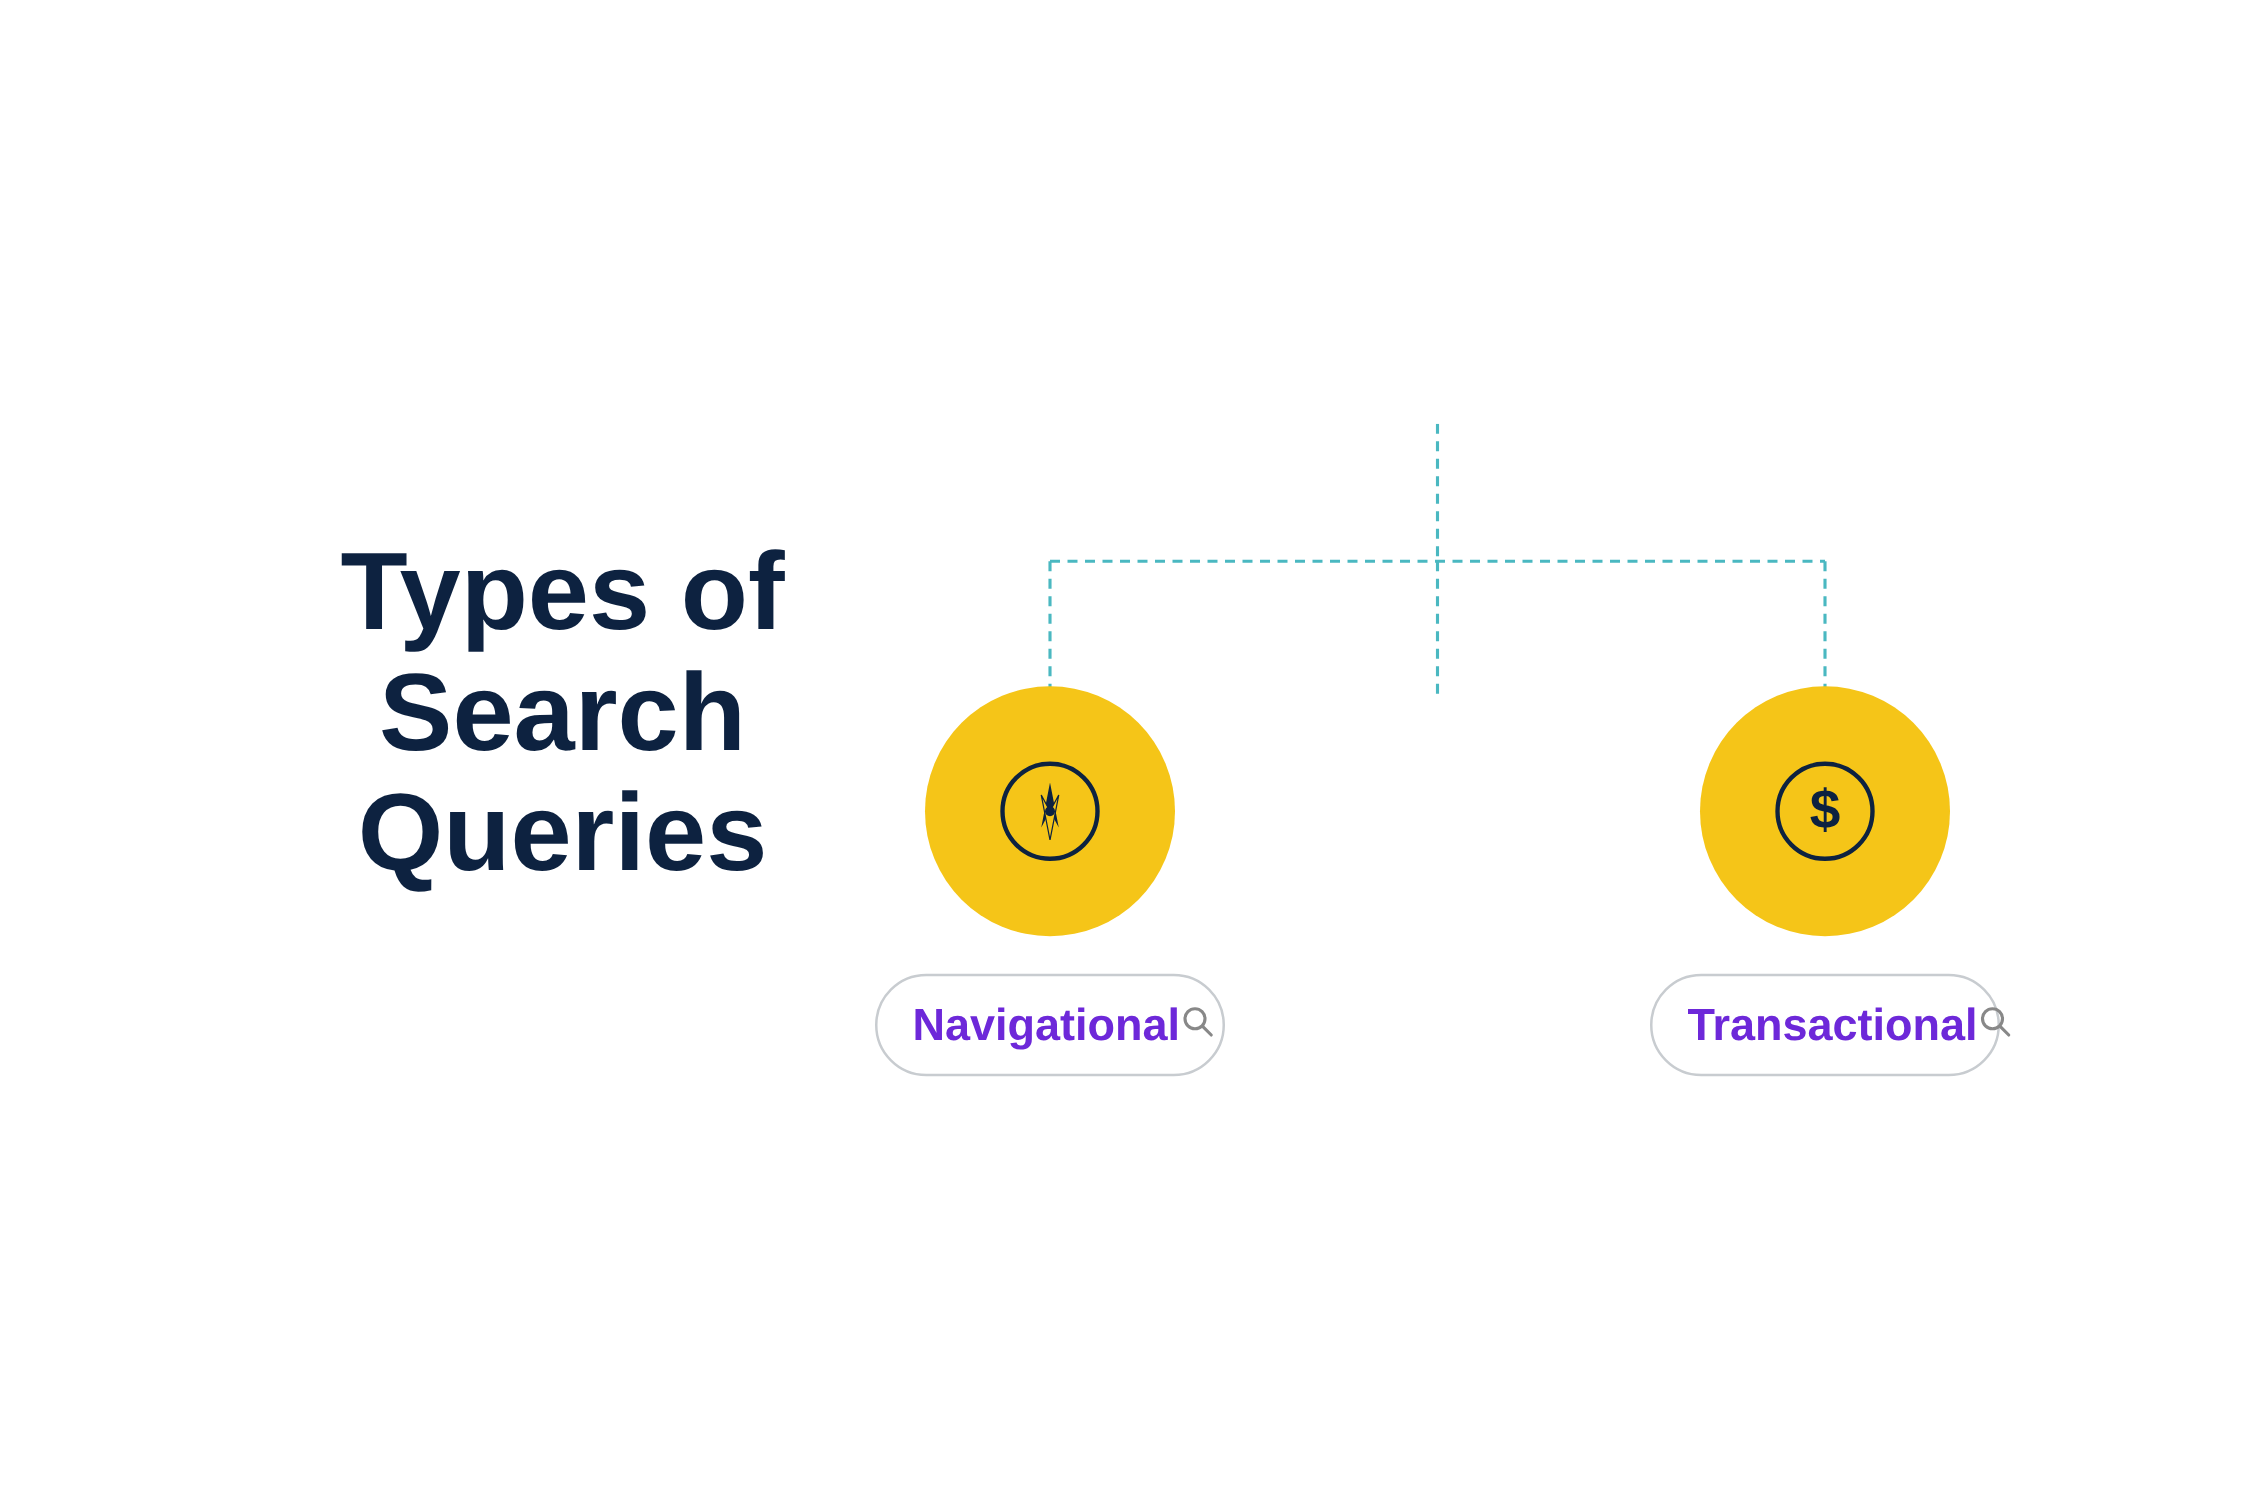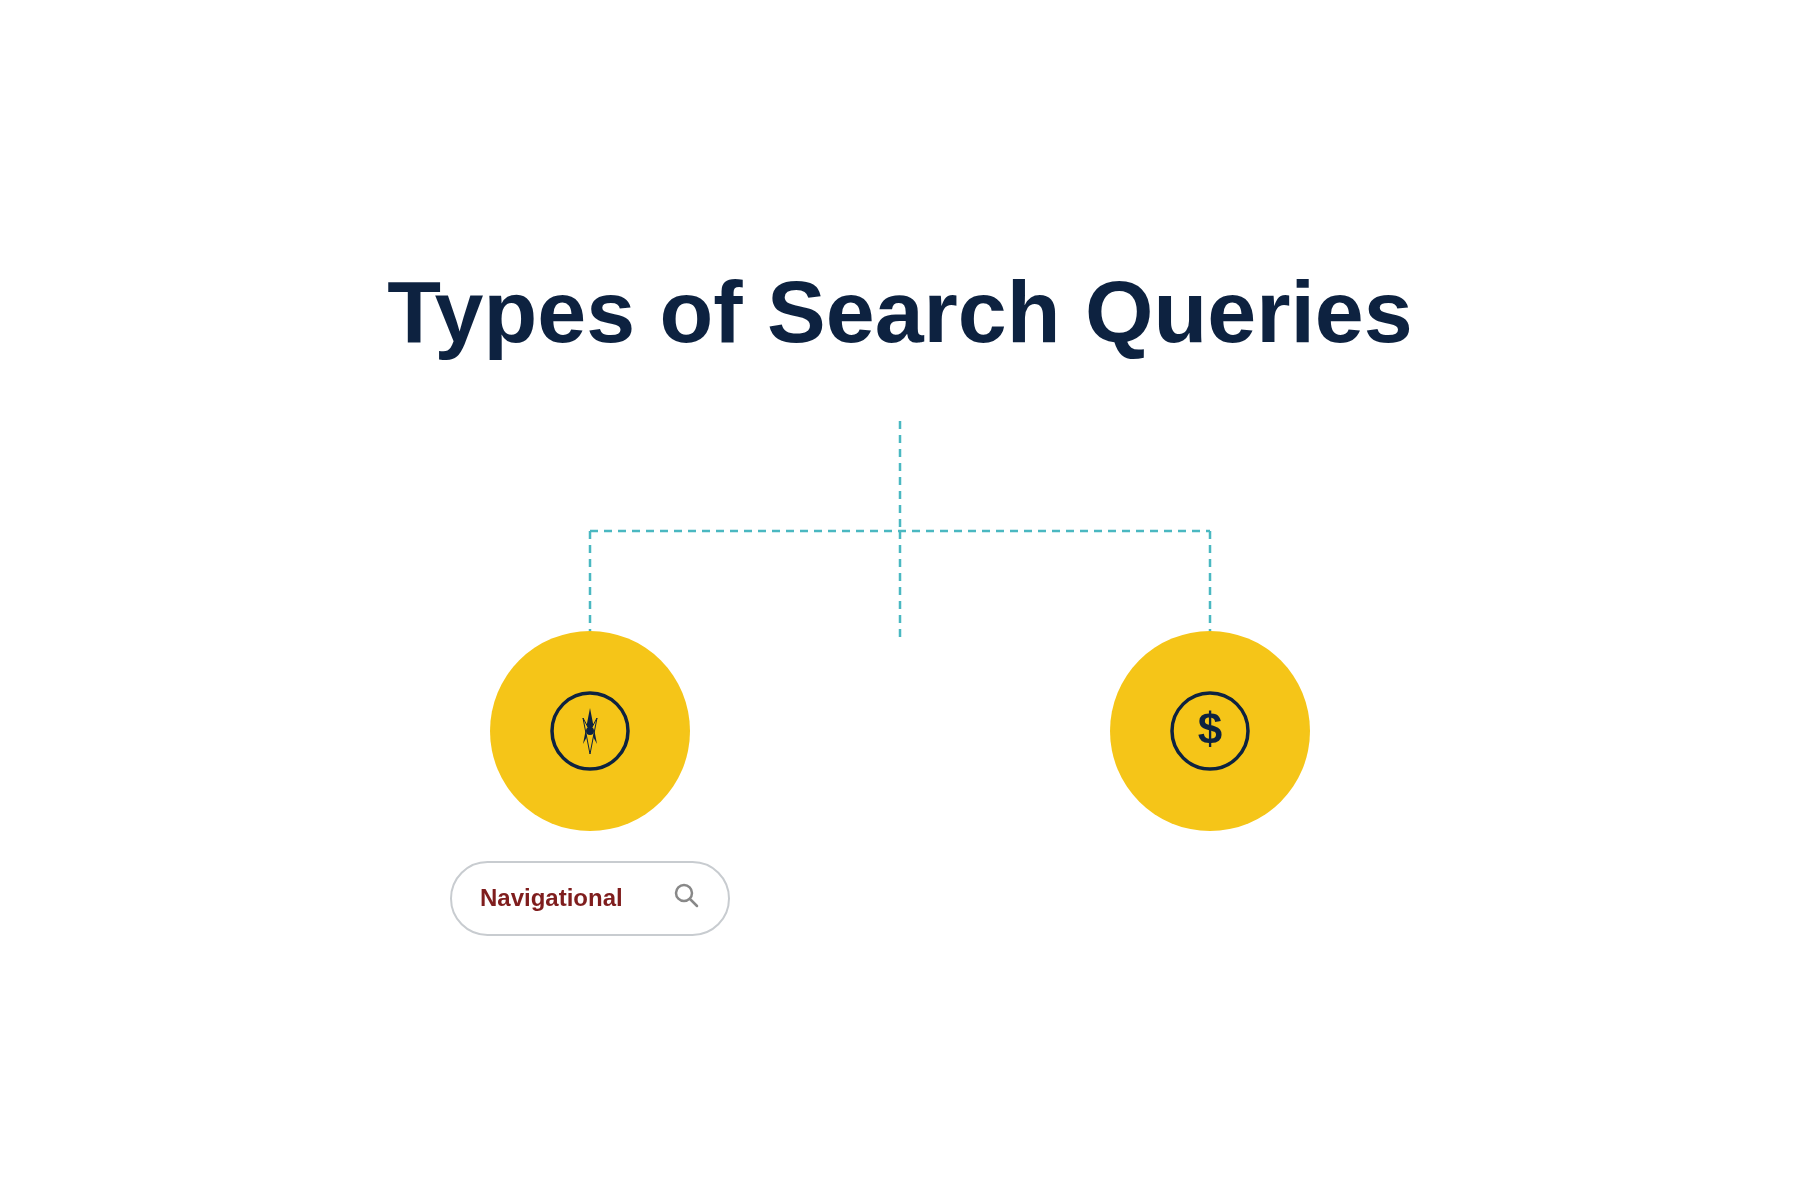--- a/index.html
+++ b/index.html
@@ -15,21 +15,21 @@
       font-family: 'Arial', sans-serif;
       display: flex;
       align-items: center;
       justify-content: center;
       overflow: hidden;
     }
 
     .container {
       width: 1400px;
       display: flex;
-      flex-direction: column;
+      flex-direction: row;
       align-items: center;
     }
 
     .title {
       font-size: 88px;
       font-weight: 900;
       color: #0d2240;
       text-align: center;
       margin-bottom: 60px;
       line-height: 1.1;
@@ -83,23 +83,23 @@
       align-items: center;
       justify-content: space-between;
       border: 2.5px solid #c8ccd0;
       border-radius: 50px;
       padding: 18px 28px;
       width: 100%;
       background: #fff;
     }
 
     .label-text {
-      font-size: 24px;
+      font-size: 36px;
       font-weight: 800;
-      color: #7f1d1d;
+      color: #6d28d9;
     }
 
     .search-icon-pill {
       color: #666;
       font-size: 28px;
     }
   </style>
 </head>
 <body>
 
@@ -149,17 +149,26 @@
 
 
       <div class="node">
         <div class="circle">
           <svg viewBox="0 0 90 90" fill="none" xmlns="http://www.w3.org/2000/svg">
             <circle cx="45" cy="45" r="38" stroke="#0d2240" stroke-width="3.5"></circle>
 
             <text x="45" y="58" text-anchor="middle" font-size="44" font-weight="bold" fill="#0d2240" font-family="Arial">$</text>
           </svg>
         </div>
+        <div class="label-pill">
+          <span class="label-text">Transactional</span>
+          <span class="search-icon-pill">
+            <svg width="28" height="28" viewBox="0 0 28 28" fill="none" xmlns="http://www.w3.org/2000/svg">
+              <circle cx="12" cy="12" r="8" stroke="#888" stroke-width="2.5"></circle>
+              <line x1="18.5" y1="18.5" x2="25" y2="25" stroke="#888" stroke-width="2.5" stroke-linecap="round"></line>
+            </svg>
+          </span>
+        </div>
       </div>
 
     </div>
   </div>
 </div>
 
 </body></html>

